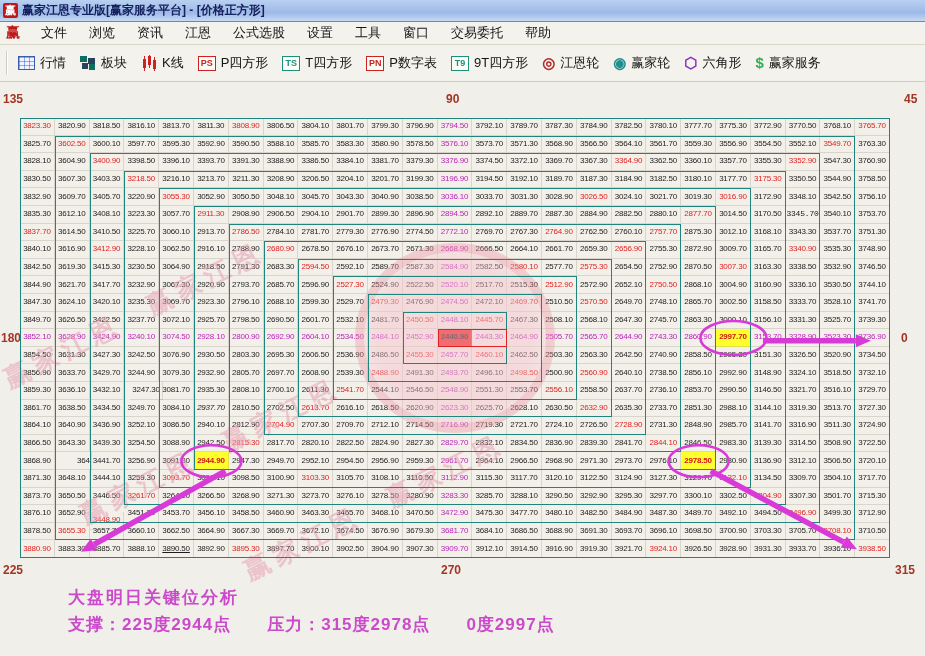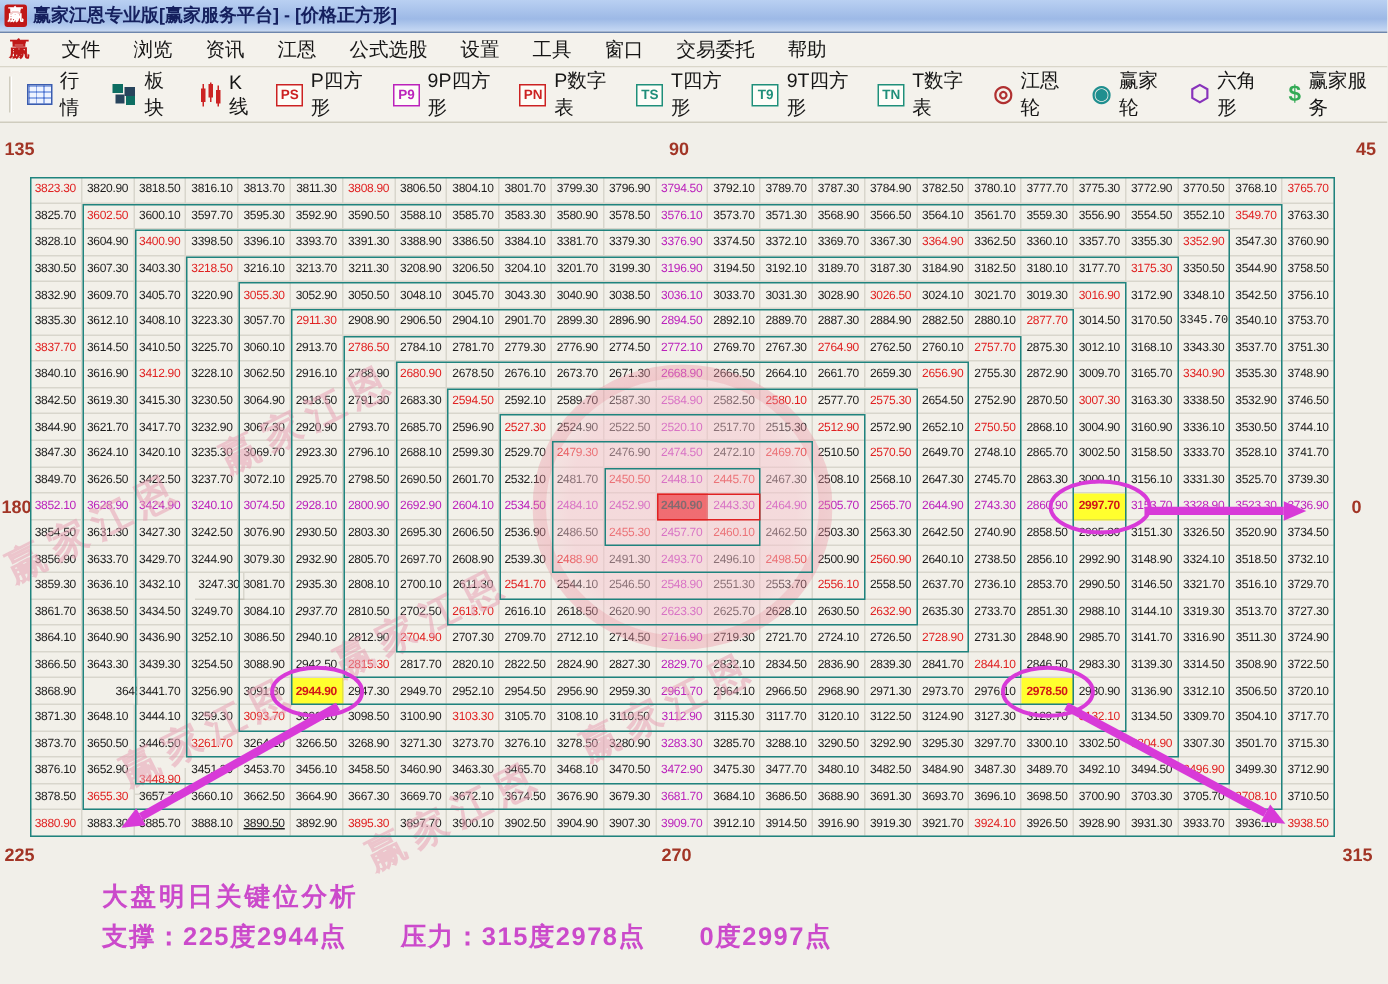--- a/index.html
+++ b/index.html
@@ -142,47 +142,35 @@
         <span>K线</span>
       </div>
       <div class="tb-item">
         <span class="ic">
           <span class="ic-badge" style="border-color: rgb(204, 34, 34); color: rgb(204, 34, 34);">PS</span>
         </span>
         <span>P四方形</span>
       </div>
       <div class="tb-item">
         <span class="ic">
-          <span class="ic-badge" style="border-color: rgb(187, 34, 187); color: rgb(187, 34, 187);">P9</span>
-        </span>
-        <span>9P四方形</span>
+          <span class="ic-badge" style="border-color: rgb(31, 143, 122); color: rgb(31, 143, 122);">TS</span>
+        </span>
+        <span>T四方形</span>
       </div>
       <div class="tb-item">
         <span class="ic">
           <span class="ic-badge" style="border-color: rgb(204, 34, 34); color: rgb(204, 34, 34);">PN</span>
         </span>
         <span>P数字表</span>
       </div>
       <div class="tb-item">
         <span class="ic">
-          <span class="ic-badge" style="border-color: rgb(31, 143, 122); color: rgb(31, 143, 122);">TS</span>
-        </span>
-        <span>T四方形</span>
-      </div>
-      <div class="tb-item">
-        <span class="ic">
           <span class="ic-badge" style="border-color: rgb(31, 143, 122); color: rgb(31, 143, 122);">T9</span>
         </span>
         <span>9T四方形</span>
-      </div>
-      <div class="tb-item">
-        <span class="ic">
-          <span class="ic-badge" style="border-color: rgb(31, 143, 122); color: rgb(31, 143, 122);">TN</span>
-        </span>
-        <span>T数字表</span>
       </div>
       <div class="tb-item">
         <span class="ic">
           <span class="ic-glyph" style="color: rgb(176, 48, 48);">◎</span>
         </span>
         <span>江恩轮</span>
       </div>
       <div class="tb-item">
         <span class="ic">
           <span class="ic-glyph" style="color: rgb(31, 143, 143);">◉</span>

